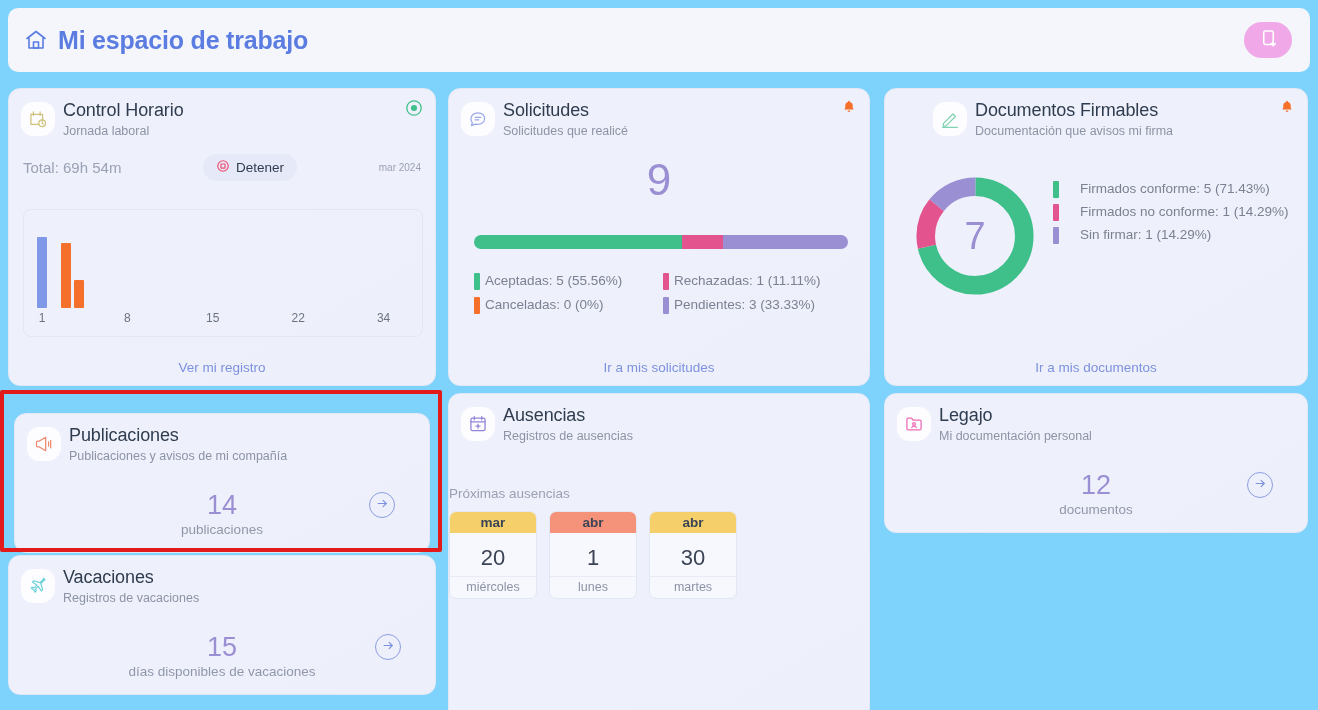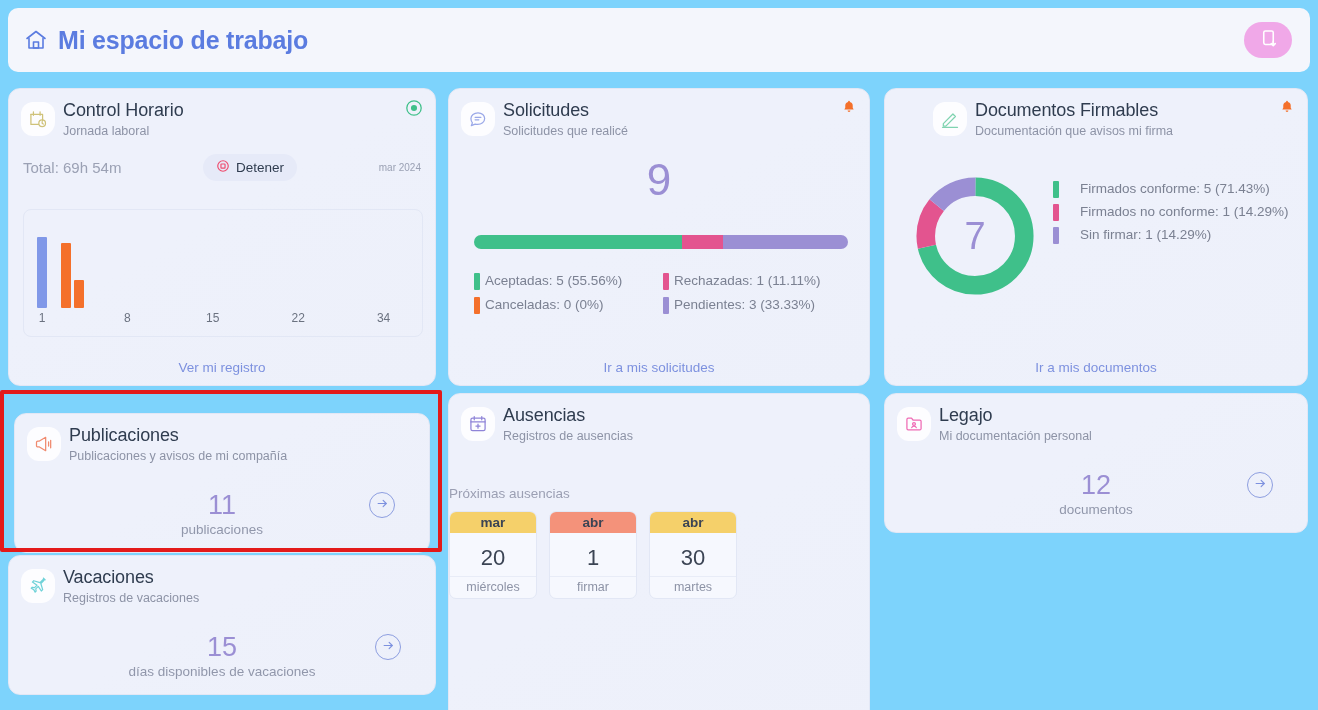--- a/index.html
+++ b/index.html
@@ -308,21 +308,21 @@
             <svg viewBox="0 0 24 24" fill="none" stroke="#f08a6e" stroke-width="1.5" stroke-linecap="round" stroke-linejoin="round">
               <path d="M3 10v4a1.5 1.5 0 0 0 1.5 1.5h2L14 20V4L6.5 8.5h-2A1.5 1.5 0 0 0 3 10z"></path>
                 <path d="M17.5 9.5v5M20 7.5v9"></path>
             </svg>
           </div>
           <div class="card-head-text">
             <div class="card-title">Publicaciones</div>
             <div class="card-sub">Publicaciones y avisos de mi compañía</div>
           </div>
         </div>
-        <div class="stat-number">11</div>
+        <div class="stat-number">14</div>
         <div class="stat-label">publicaciones</div>
         <button class="arrow-btn">
           <span>
             <svg viewBox="0 0 24 24" fill="none" stroke="currentColor" stroke-width="1.8" stroke-linecap="round" stroke-linejoin="round">
                 <path d="M5 12h13"></path>
                 <path d="M13 7l5 5-5 5"></path>
               </svg>
           </span>
         </button>
       </div>
@@ -372,21 +372,21 @@
       <div class="prox-label">Próximas ausencias</div>
       <div class="date-row" id="ausencias-dates">
           <div class="date-card">
             <div class="date-month" style="background:#f5d06a">mar</div>
             <div class="date-day">20</div>
             <div class="date-weekday">miércoles</div>
           </div>
           <div class="date-card">
             <div class="date-month" style="background:#f4927a">abr</div>
             <div class="date-day">1</div>
-            <div class="date-weekday">firmar</div>
+            <div class="date-weekday">lunes</div>
           </div>
           <div class="date-card">
             <div class="date-month" style="background:#f5d06a">abr</div>
             <div class="date-day">30</div>
             <div class="date-weekday">martes</div>
           </div>
         </div>
 
     </div>
 

